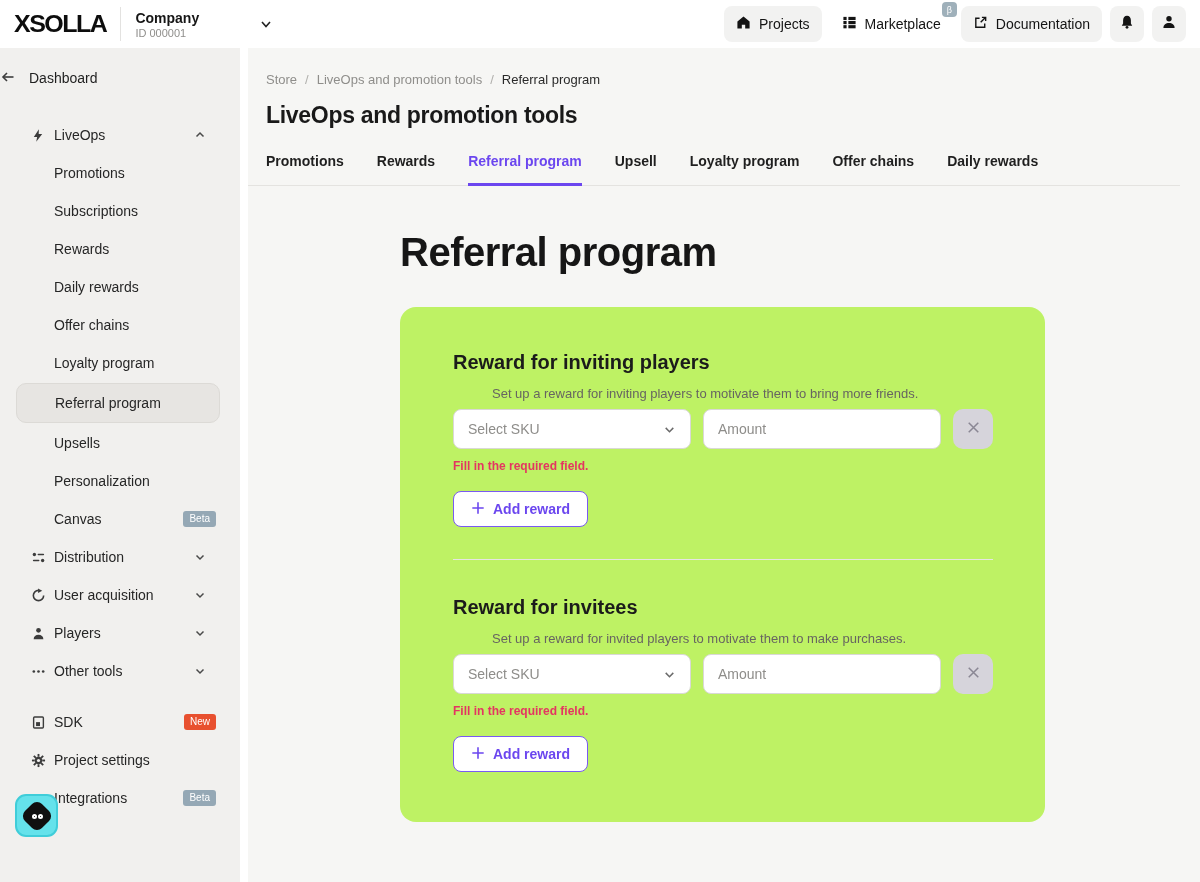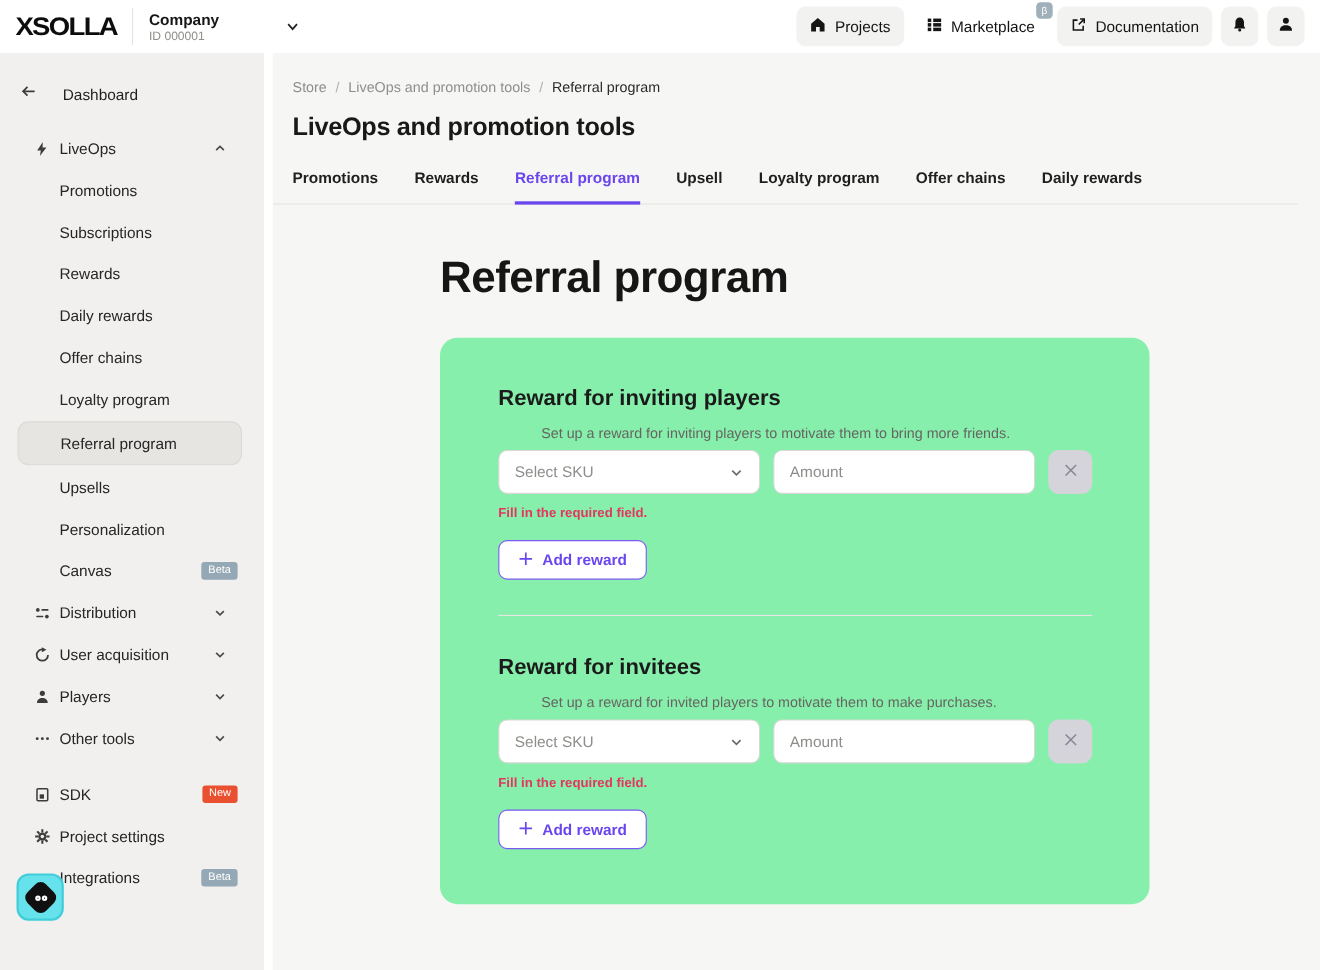--- a/index.html
+++ b/index.html
@@ -14,21 +14,21 @@
   .company-id { font-size:11px; color:#8f8e8b; margin-top:1px; }
   .company-chevron { margin-left:60px; display:flex; align-items:center; cursor:pointer; }
   .hdr-right { margin-left:auto; display:flex; align-items:center; gap:8px; padding-right:14px; }
   .hbtn { height:36px; border-radius:8px; padding:0 12px; display:flex; align-items:center; gap:8px; font-size:14px; color:#141414; cursor:pointer; position:relative; white-space:nowrap; }
   .hbtn.gray { background:#f2f2f1; }
   .hbtn-badge { position:absolute; top:-4px; right:-4px; min-width:15px; height:15px; border-radius:4px; background:#9fb0ba; color:#fff; font-size:9px; display:flex; align-items:center; justify-content:center; padding:0 3px; }
   .icon-btn { width:34px; height:36px; border-radius:8px; background:#f2f2f1; display:flex; align-items:center; justify-content:center; cursor:pointer; }
 
   
   .sidebar { position:absolute; top:48px; left:0; width:240px; bottom:0; background:#f1f0ee; padding-top:14px; }
-  .side-back { display:flex; align-items:flex-end; gap:23px; padding-left:18px; height:32px; font-size:14px; color:#1f1f1f; cursor:pointer; margin-bottom:22px; }
+  .side-back { display:flex; align-items:center; gap:13px; height:32px; font-size:14px; color:#1f1f1f; cursor:pointer; margin-bottom:22px; }
   .srow { display:flex; align-items:center; height:38px; font-size:14px; color:#262626; cursor:pointer; }
   .srow .glyph { width:16px; display:flex; justify-content:center; }
   .srow.group { padding-left:30px; }
   .srow.group .lbl { margin-left:8px; }
   .srow .chev { margin-left:auto; margin-right:34px; display:flex; }
   .srow.child { padding-left:54px; }
   .srow.child.selected { height:40px; margin:1px 20px 1px 16px; padding-left:38px; background:#e7e5e2; border:1px solid #dcdad6; border-radius:10px; }
   .badge { margin-left:auto; margin-right:24px; font-size:10px; color:#fff; padding:3px 6px; border-radius:3px; line-height:1; }
   .badge.beta { background:#95a8b5; }
   .badge.new { background:#e8502f; }
@@ -41,21 +41,21 @@
   
   .main { position:absolute; top:48px; left:248px; right:0; bottom:0; background:#f6f6f4; overflow:hidden; }
   .breadcrumb { padding:24px 0 0 18px; font-size:13px; color:#8f8e8b; display:flex; gap:8px; }
   .breadcrumb .sep { color:#b0afac; }
   .breadcrumb .current { color:#2a2a2a; }
   .page-title { margin:15px 0 0 18px; font-size:23px; font-weight:700; color:#191919; letter-spacing:-0.3px; }
   .tabs { margin-top:24px; padding-left:18px; margin-right:20px; display:flex; gap:33px; border-bottom:1px solid #e4e3e0; }
   .tab { font-size:14px; font-weight:700; color:#1f1f1f; padding-bottom:14px; cursor:pointer; white-space:nowrap; }
   .tab.active { color:#6b46ef; border-bottom:3px solid #6b46ef; margin-bottom:-1px; }
   .big-heading { margin:44px 0 0 152px; font-size:40px; font-weight:700; color:#161616; letter-spacing:-0.5px; }
-  .card { margin:32px 0 0 152px; width:645px; background:#86efac; border-radius:16px; padding:44px 52px 50px 53px; }
+  .card { margin:32px 0 0 152px; width:645px; background:#bef264; border-radius:16px; padding:44px 52px 50px 53px; }
   .sec-title { font-size:20px; font-weight:700; color:#1b1b1b; }
   .sec-desc { margin-top:12px; font-size:13px; color:#676561;margin-left:39px; }
   .form-row { margin-top:8px; display:flex; gap:12px; align-items:center; }
   .select { width:240px; height:40px; border:1px solid #d9d8d5; border-radius:8px; background:#fff; display:flex; align-items:center; padding:0 14px; cursor:pointer; }
   .select .ph { font-size:14px; color:#8e8d8a; }
   .select .sel-chev { margin-left:auto; display:flex; }
   .txt-input { width:240px; height:40px; border:1px solid #d9d8d5; border-radius:8px; padding:0 14px; font-size:14px; font-family:"Liberation Sans",sans-serif; color:#222; outline:none; }
   .txt-input::placeholder { color:#8e8d8a; }
   .x-btn { width:40px; height:40px; border-radius:10px; background:#d6d4db; border:none; display:flex; align-items:center; justify-content:center; cursor:pointer; flex:none; }
   .err-text { margin-top:10px; font-size:12px; font-weight:700; color:#e43561; }

